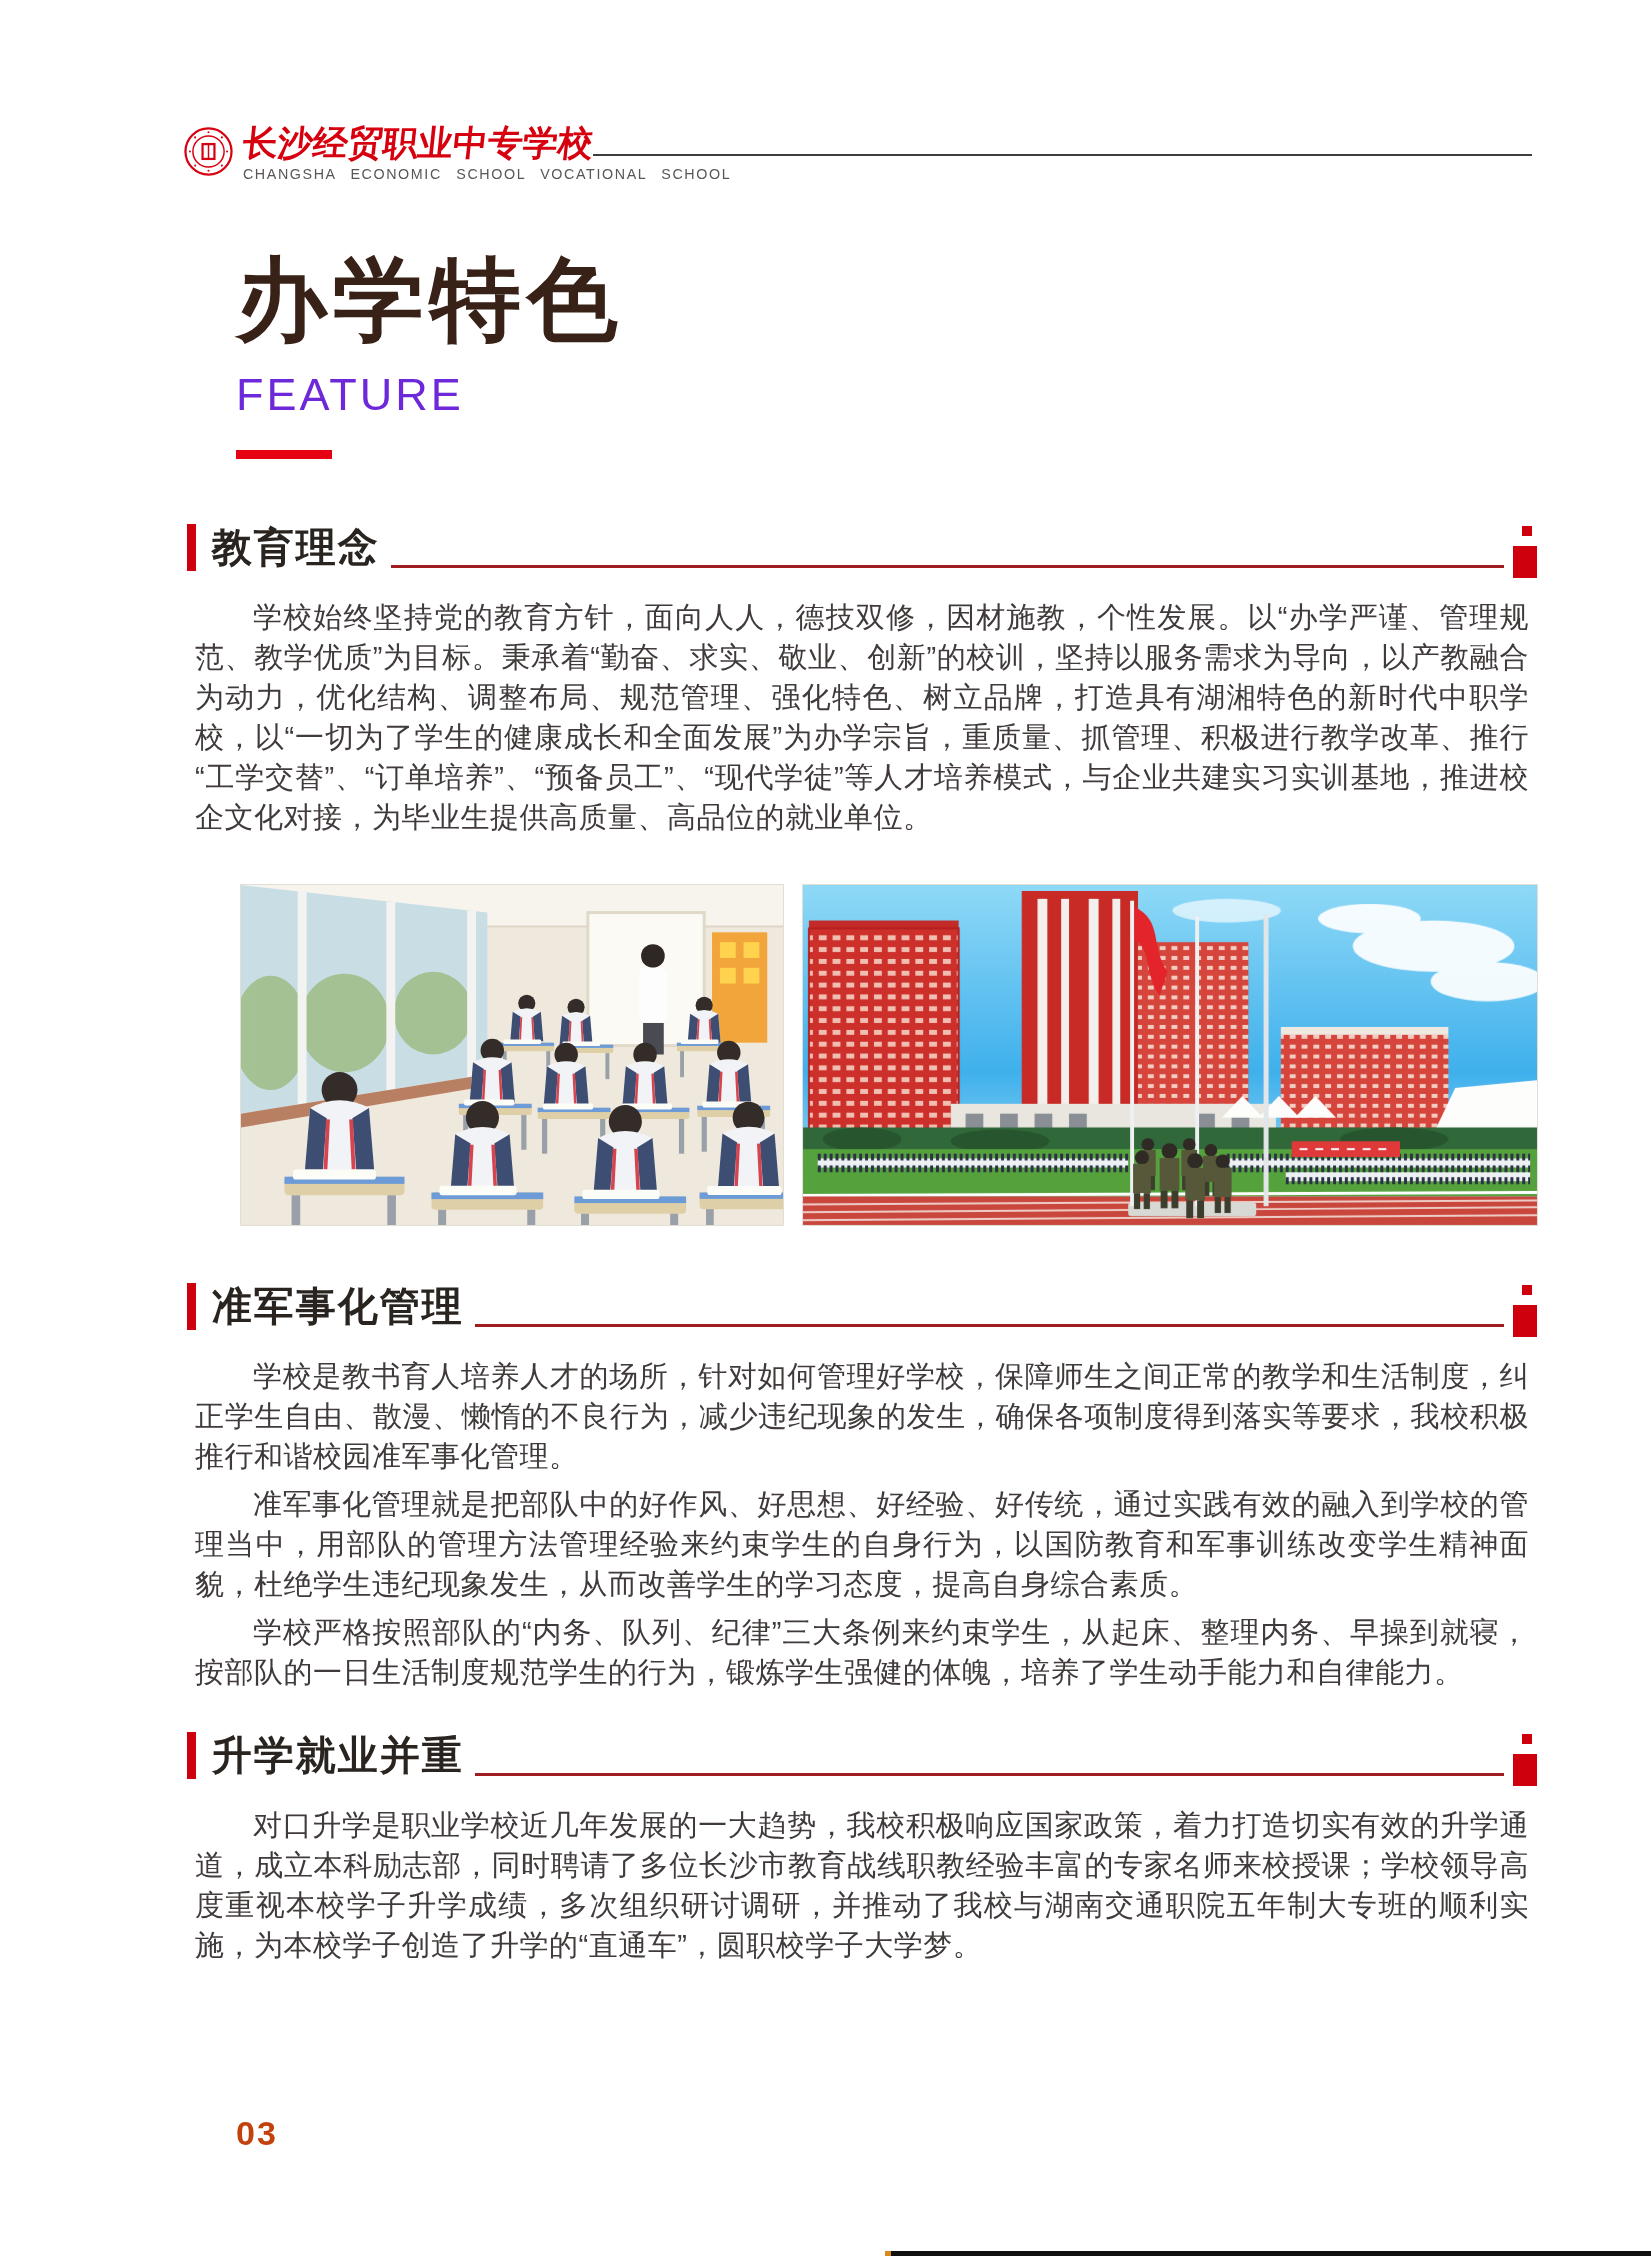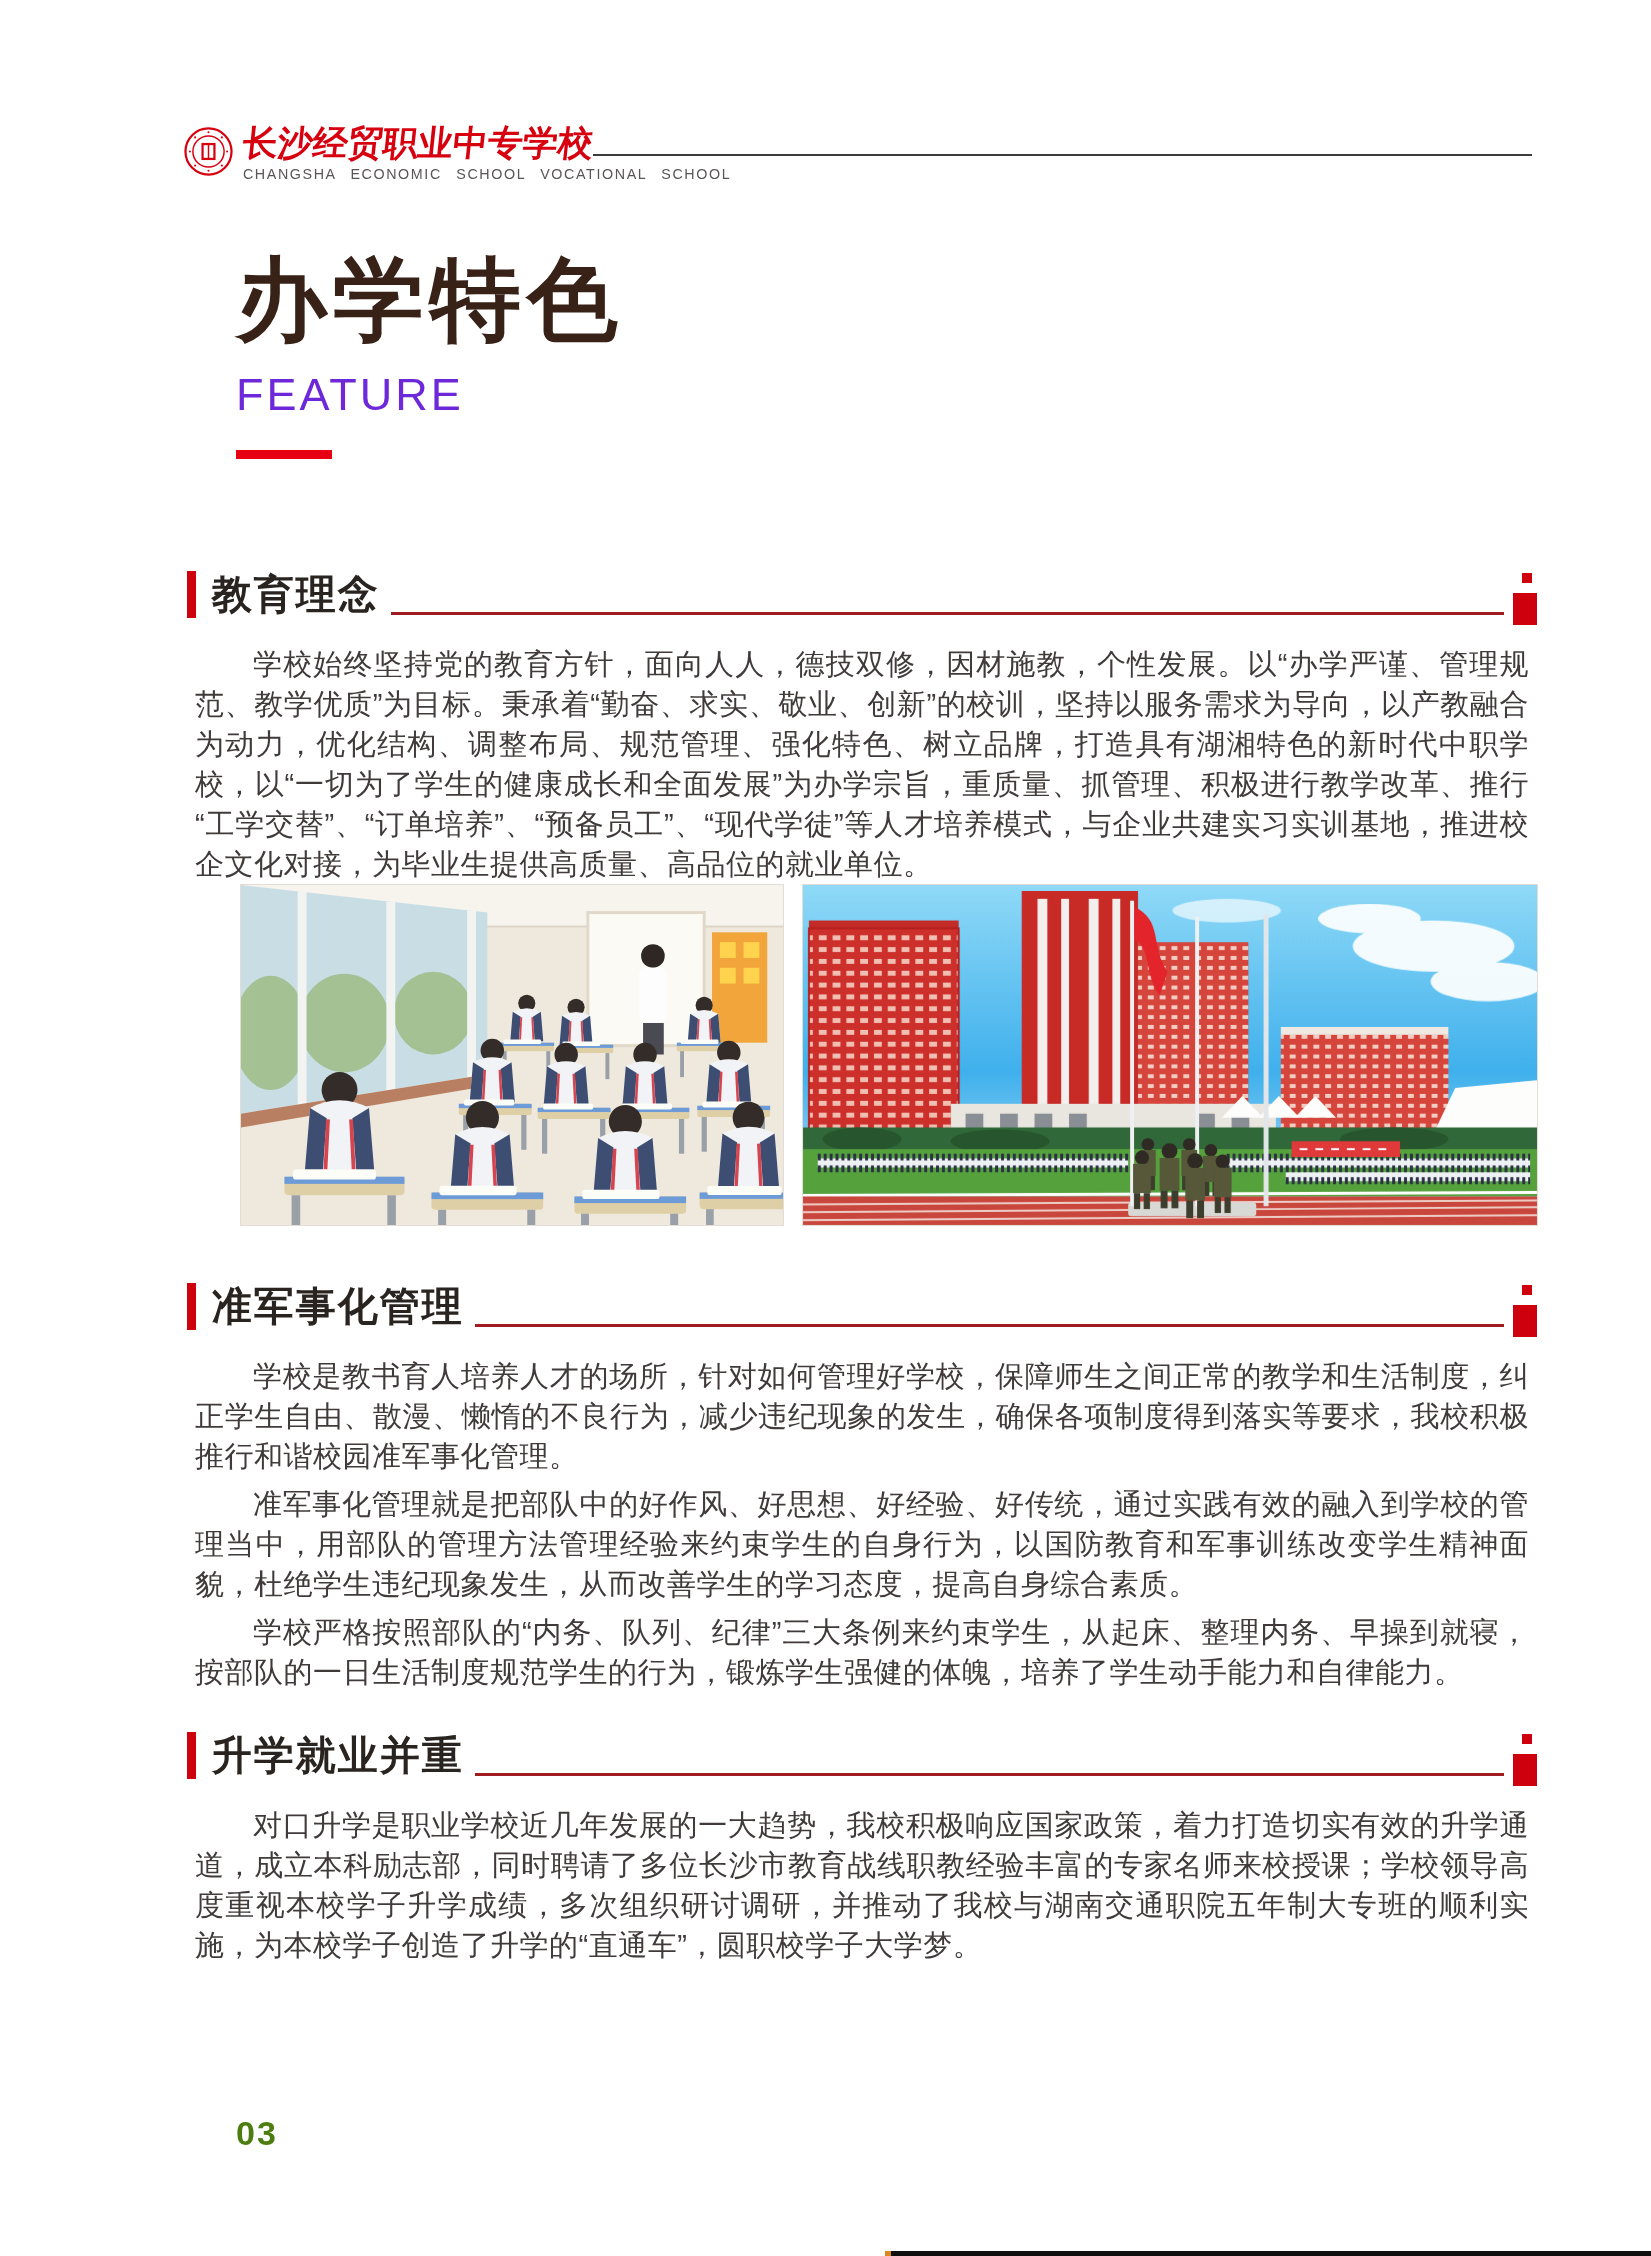--- a/index.html
+++ b/index.html
@@ -30,21 +30,21 @@
   .sq-small{position:absolute;right:4.9px;top:2px;width:9.9px;height:9.9px;background:#cf000e;}
   .sq-big{position:absolute;right:0;bottom:-6.9px;width:23.6px;height:31.5px;background:#cf000e;}
   .sec-body{padding-top:17.7px;}
   .sec-body p{margin:8px;font-size:29px;line-height:40px;color:#403b3a;text-align:justify;text-align-last:left;text-indent:2em;letter-spacing:0.5px;word-break:break-all;}
 
   
   .photos{position:absolute;left:241px;top:885px;display:flex;gap:19.7px;}
   .photo{display:block;box-shadow:0 0 0 1px #e2ddd5;}
 
   
-  .page-number{position:absolute;left:236px;top:2114px;font-size:34px;font-weight:700;color:#4d7c0f;letter-spacing:2px;}
+  .page-number{position:absolute;left:236px;top:2114px;font-size:34px;font-weight:700;color:#c2410c;letter-spacing:2px;}
   .bottom-rule{position:absolute;left:891px;top:2251px;width:760px;height:4.9px;background:#101010;}
   .bottom-rule::before{content:"";position:absolute;left:-5.9px;top:0;width:5.9px;height:4.9px;background:#d8891f;}
 </style>
 </head>
 <body>
 
 <div class="page">
 
   <div class="logo-group">
     <svg class="logo-svg" viewBox="0 0 70 74" aria-hidden="true">
@@ -69,21 +69,21 @@
     </div>
   </div>
   <div class="header-rule"></div>
 
   <div class="title-block">
     <h1 class="title-zh">办学特色</h1>
     <div class="title-en">FEATURE</div>
     <div class="title-bar"></div>
   </div>
 
-  <section class="content-sec" style="top:571px">
+  <section class="content-sec" style="top:524px">
     <div class="sec-head">
       <span class="red-bar"></span>
       <h2 class="sec-title">教育理念</h2>
       <span class="sec-line"></span>
       <span class="sec-deco">
           <i class="sq-small"></i>
           <i class="sq-big"></i>
         </span>
     </div>
     <div class="sec-body">

